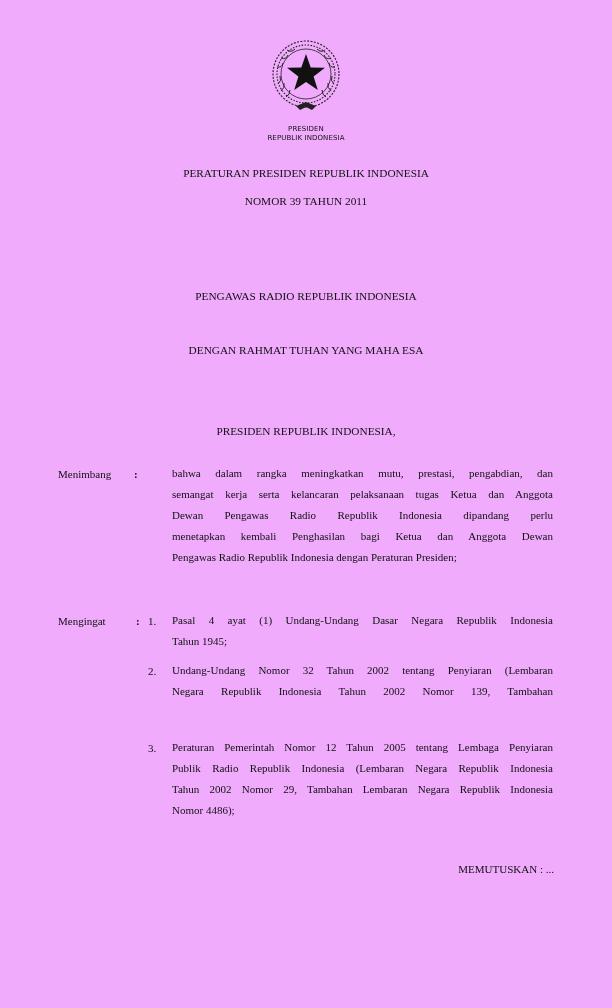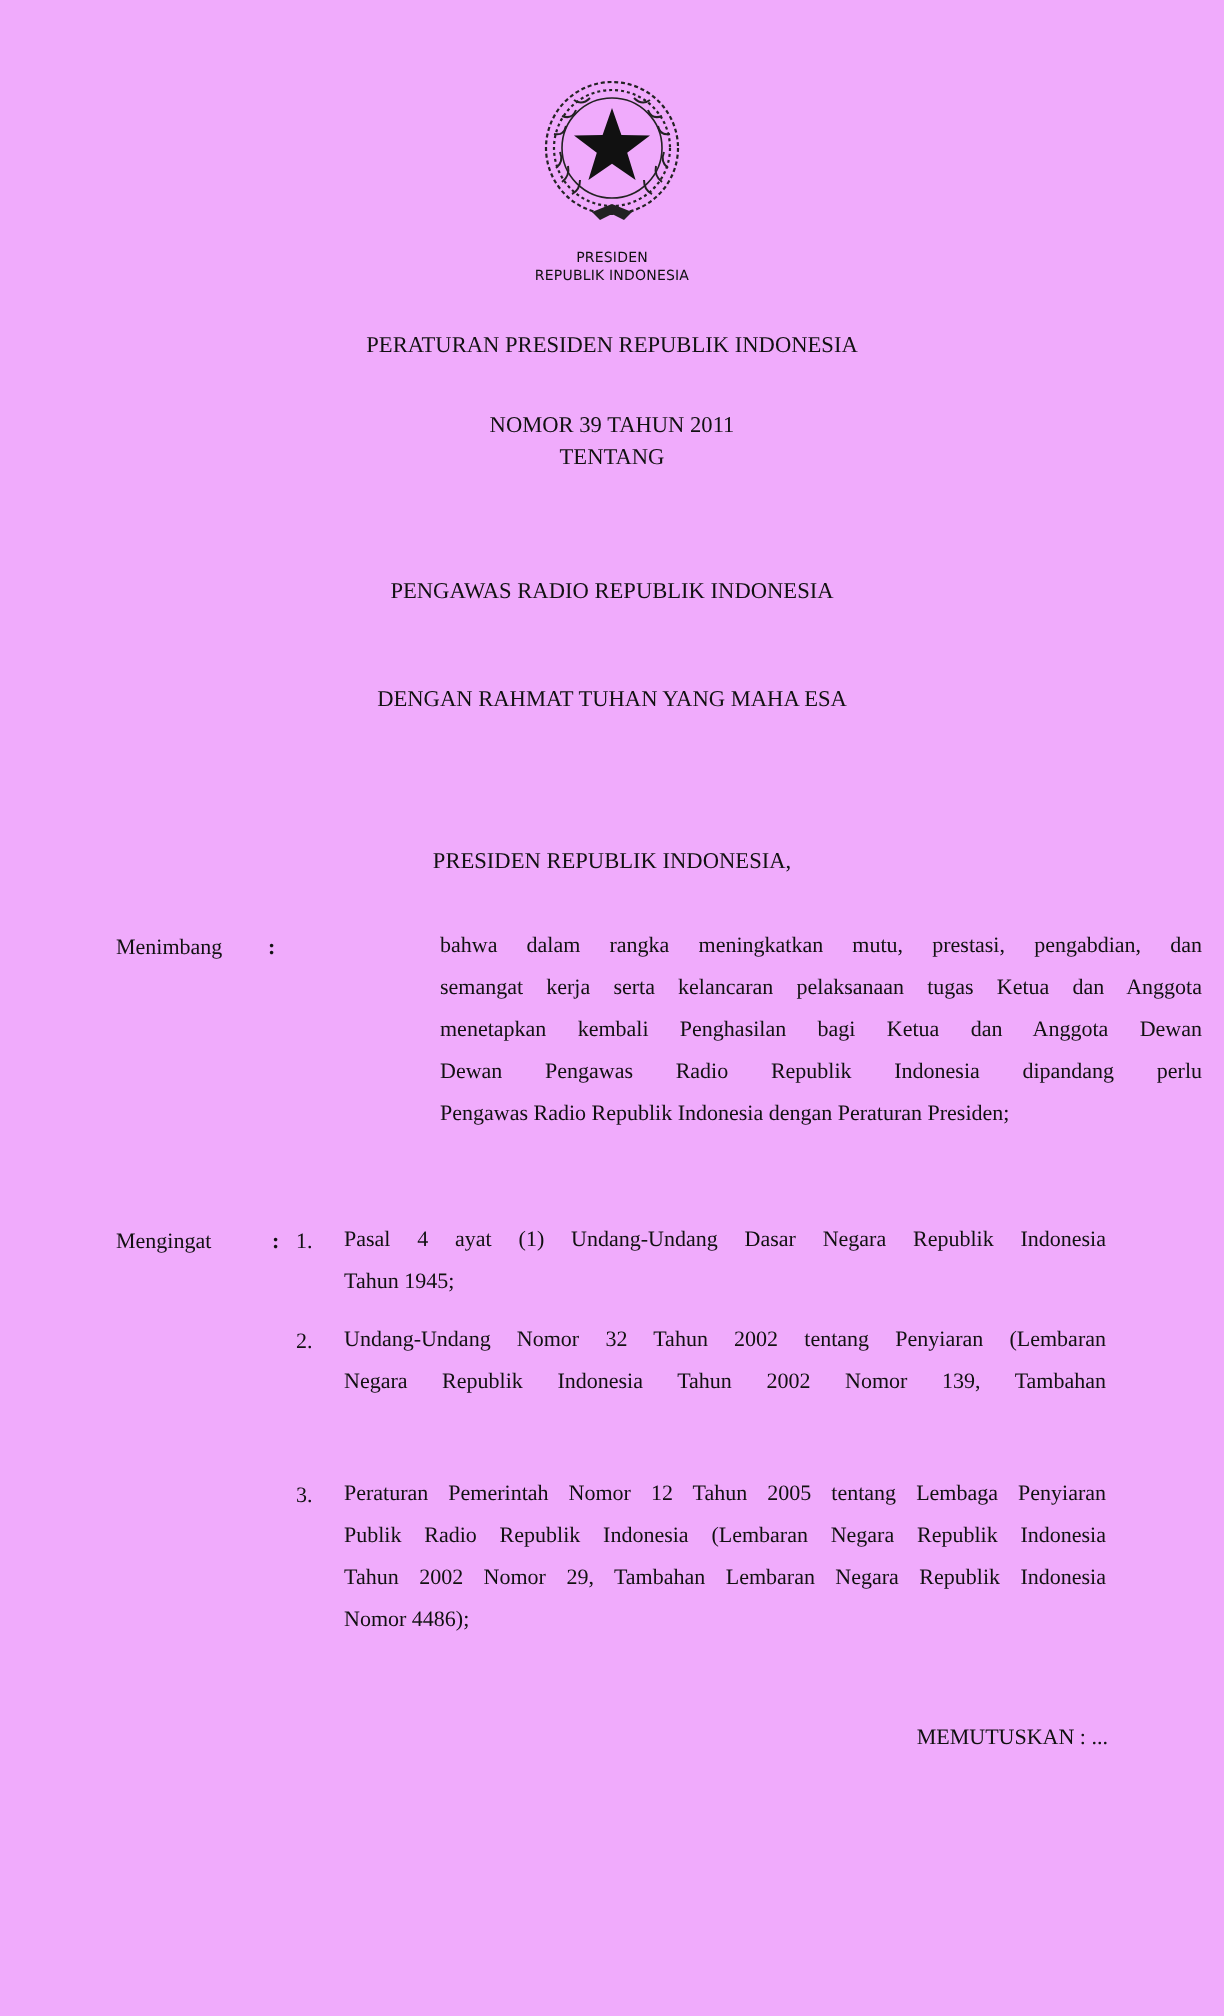--- a/index.html
+++ b/index.html
@@ -53,40 +53,39 @@
 
       <path d="M28 72 L38 68 L48 72 L44 76 L38 73 L32 76 Z" fill="#222"></path>
 
       <polygon points="38,20 42.7,33.5 57,33.8 45.6,42.4 49.8,56 38,47.9 26.2,56 30.4,42.4 19,33.8 33.3,33.5" fill="#111"></polygon>
     </svg>
   </div>
   <div class="emblem-caption" style="top:125px;">PRESIDEN</div>
   <div class="emblem-caption" style="top:134px;">REPUBLIK INDONESIA</div>
 
   <div class="center-line" style="top:166px;">PERATURAN PRESIDEN REPUBLIK INDONESIA</div>
-  <div class="center-line" style="top:206px;">NOMOR  39 TAHUN 2011</div>
-  <div class="center-line" style="top:222px;">TENTANG</div>
+  <div class="center-line" style="top:194px;">NOMOR  39 TAHUN 2011</div>
   <div class="center-line" style="top:289px;">PENGAWAS RADIO REPUBLIK INDONESIA</div>
   <div class="center-line" style="top:424px;">PRESIDEN REPUBLIK INDONESIA,</div>
   <div class="center-line" style="top:343px;">DENGAN RAHMAT TUHAN YANG MAHA ESA</div>
 
   <div class="label" style="top:467px;">Menimbang</div>
   <div class="colon" style="top:467px; left:134px;">:</div>
-  <div class="para" style="top:463px;margin-left:48px;">
+  <div class="para" style="top:463px;">
     <span class="ln">
         <span class="ln-inner">bahwa dalam rangka meningkatkan mutu, prestasi, pengabdian, dan</span>
       </span>
     <span class="ln">
         <span class="ln-inner">semangat kerja serta kelancaran pelaksanaan tugas Ketua dan Anggota</span>
       </span>
     <span class="ln">
-        <span class="ln-inner">menetapkan kembali Penghasilan bagi Ketua dan Anggota Dewan</span>
+        <span class="ln-inner">Dewan Pengawas Radio Republik Indonesia dipandang perlu</span>
       </span>
     <span class="ln">
-        <span class="ln-inner">Dewan Pengawas Radio Republik Indonesia dipandang perlu</span>
+        <span class="ln-inner">menetapkan kembali Penghasilan bagi Ketua dan Anggota Dewan</span>
       </span>
     <span class="ln last">
         <span class="ln-inner">Pengawas Radio Republik Indonesia dengan Peraturan Presiden;</span>
       </span>
   </div>
 
   <div class="label" style="top:614px;">Mengingat</div>
   <div class="colon" style="top:614px; left:136px;">:</div>
 
   <div class="num" style="top:614px;">1.</div>

